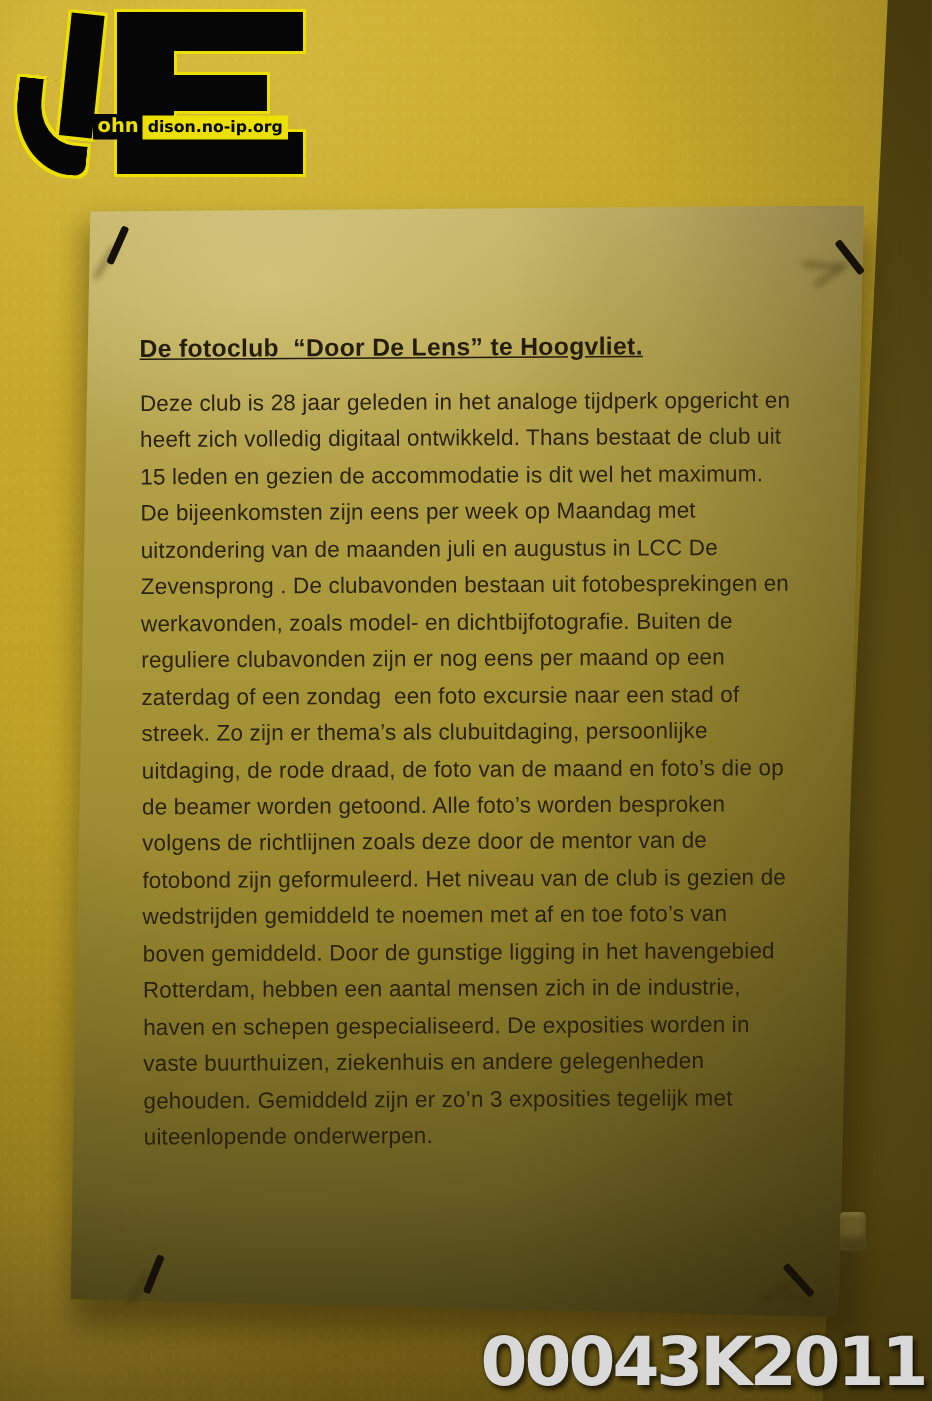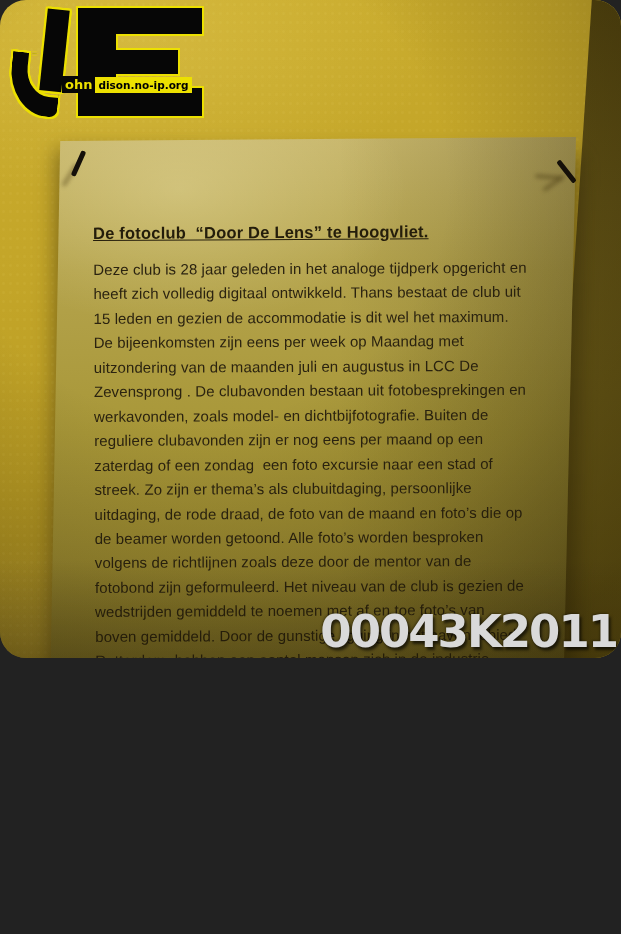--- a/index.html
+++ b/index.html
@@ -1,19 +1,18 @@
 <!DOCTYPE html>
 <html><head>
 <meta charset="utf-8">
 <style>
   html,body{margin:0;padding:0;background:#222;}
   #stage{
-    position:relative;width:621px;height:658px;overflow:hidden;
+    position:relative;width:621px;height:934px;overflow:hidden;
     font-family:"Liberation Sans",sans-serif;
-    border-radius:26px;
   }
   
   .wall{
     position:absolute;inset:0;
     background:
       radial-gradient(ellipse 70% 35% at 22% 6%, rgba(255,235,130,0.20), transparent 70%),
       radial-gradient(ellipse 40% 20% at 6% 97%, rgba(255,228,110,0.18), transparent 75%),
       linear-gradient(165deg,#ccae2f 0%,#c3a528 35%,#b89b24 60%,#a98d21 80%,#9d8220 100%);
   }
   .wall-texture{

